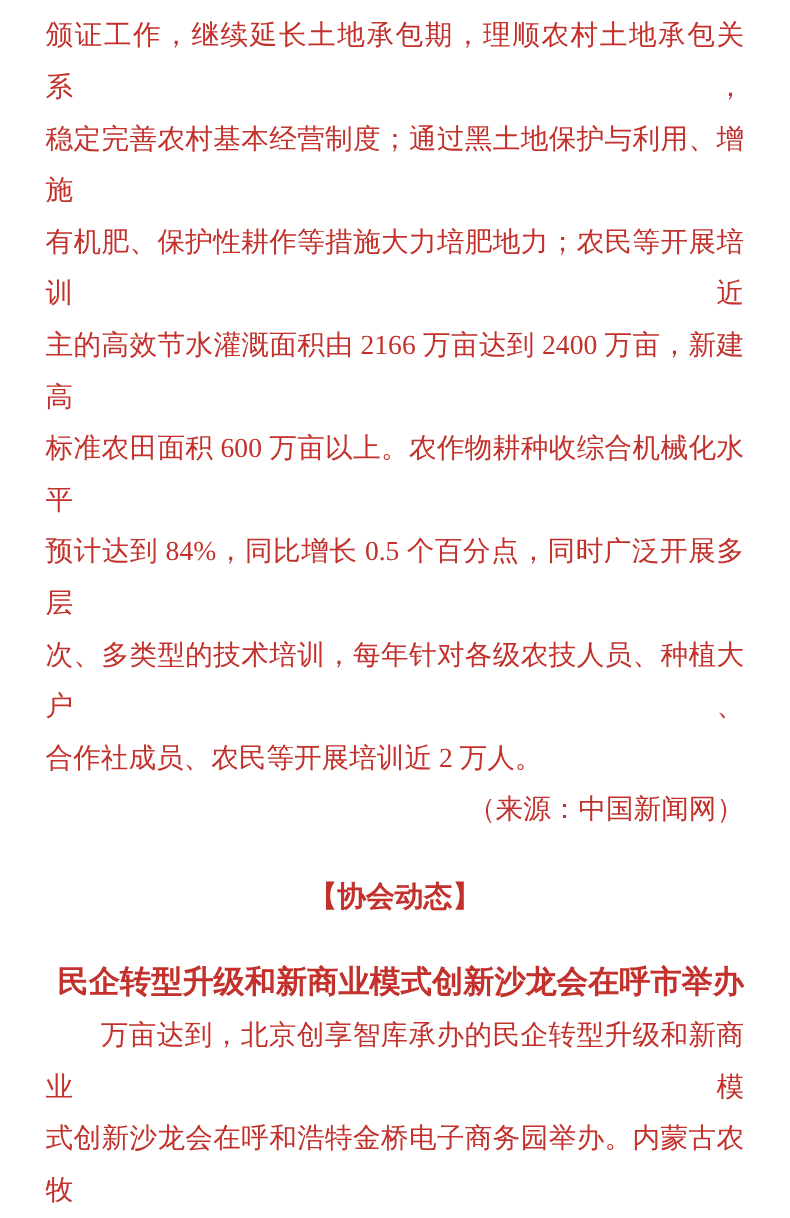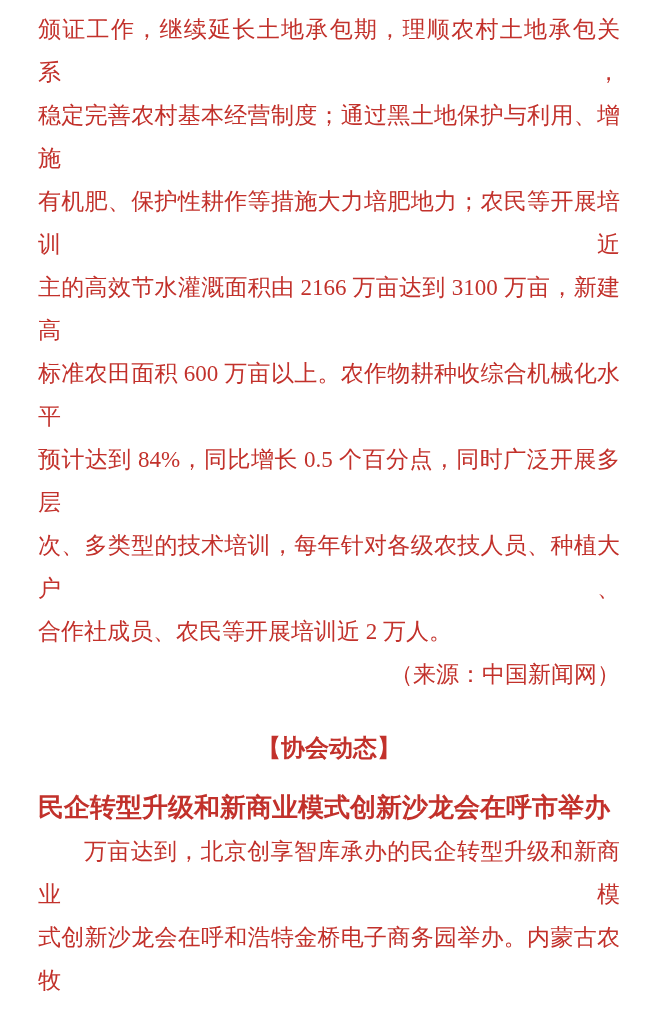--- a/index.html
+++ b/index.html
@@ -36,39 +36,39 @@
   .section-header {
     margin-top: 34px;
     font-family: "Liberation Sans", "DejaVu Sans", sans-serif;
     font-weight: bold;
     font-size: 24px;
     line-height: 36px;
     text-align: center;
   }
   
   .article-title {
-    margin-top: 20px;
+    margin-top: 31px;
     font-family: "Liberation Serif", "DejaVu Serif", serif;
     font-weight: bold;
     font-size: 26px;
     line-height: 44px;
-    text-align: left;
+    text-align: right;
     white-space: nowrap;
   }
 </style>
 </head>
 <body>
 
 <div class="doc-page">
 
   <div class="para stretch-except-last">
       <div class="line">颁证工作，继续延长土地承包期，理顺农村土地承包关系，</div>
       <div class="line">稳定完善农村基本经营制度；通过黑土地保护与利用、增施</div>
       <div class="line">有机肥、保护性耕作等措施大力培肥地力；农民等开展培训近</div>
-      <div class="line">主的高效节水灌溉面积由 2166 万亩达到 3100 万亩，新建高</div>
+      <div class="line">主的高效节水灌溉面积由 2166 万亩达到 2400 万亩，新建高</div>
       <div class="line">标准农田面积 600 万亩以上。农作物耕种收综合机械化水平</div>
       <div class="line">预计达到 84%，同比增长 0.5 个百分点，同时广泛开展多层</div>
       <div class="line">次、多类型的技术培训，每年针对各级农技人员、种植大户、</div>
       <div class="line">合作社成员、农民等开展培训近 2 万人。</div>
     </div>
 
   <div class="source-line">（来源：中国新闻网）</div>
 
   <div class="section-header">【协会动态】</div>
 

